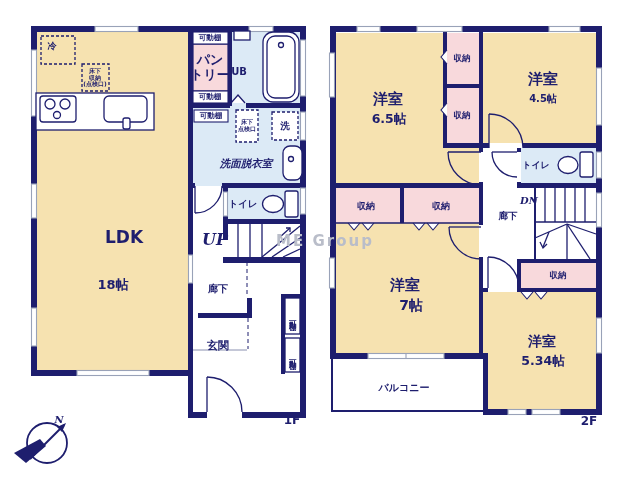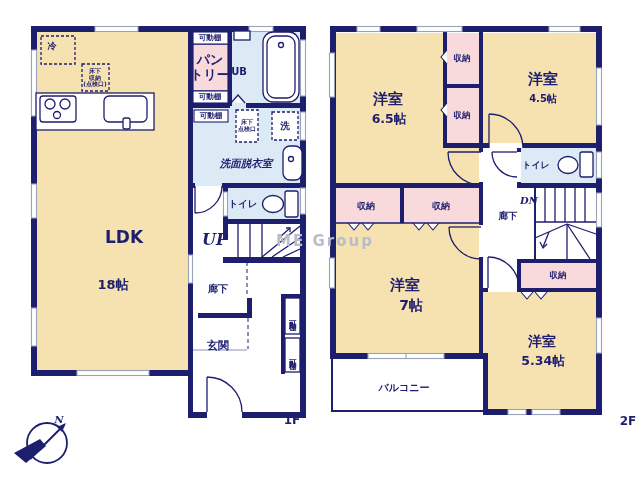--- a/index.html
+++ b/index.html
@@ -296,18 +296,18 @@
   <div class="lbl" style="left:441px;top:206px;font-size:9px;">収納</div>
   <div class="lbl" style="left:536px;top:165px;font-size:9px;">トイレ</div>
   <div class="lbl ser" style="left:529px;top:201px;font-size:10px;">DN</div>
   <div class="lbl" style="left:508px;top:216px;font-size:9.5px;">廊下</div>
   <div class="lbl" style="left:405px;top:285px;font-size:15px;">洋室</div>
   <div class="lbl" style="left:411px;top:306px;font-size:14px;">7帖</div>
   <div class="lbl" style="left:558px;top:276px;font-size:8.5px;">収納</div>
   <div class="lbl" style="left:542px;top:342px;font-size:14px;">洋室</div>
   <div class="lbl" style="left:543px;top:361px;font-size:12.5px;">5.34帖</div>
   <div class="lbl" style="left:404px;top:388px;font-size:10px;">バルコニー</div>
-  <div class="lbl" style="left:589px;top:422px;font-size:12px;margin-left:39px;">2F</div>
+  <div class="lbl" style="left:589px;top:422px;font-size:12px;">2F</div>
 
   <div class="lbl wm" style="left:325px;top:241px;font-size:15px;">ME Group</div>
   <div class="lbl ser" style="left:59px;top:420px;font-size:10px;">N</div>
 
 </div>
 
 </body></html>

